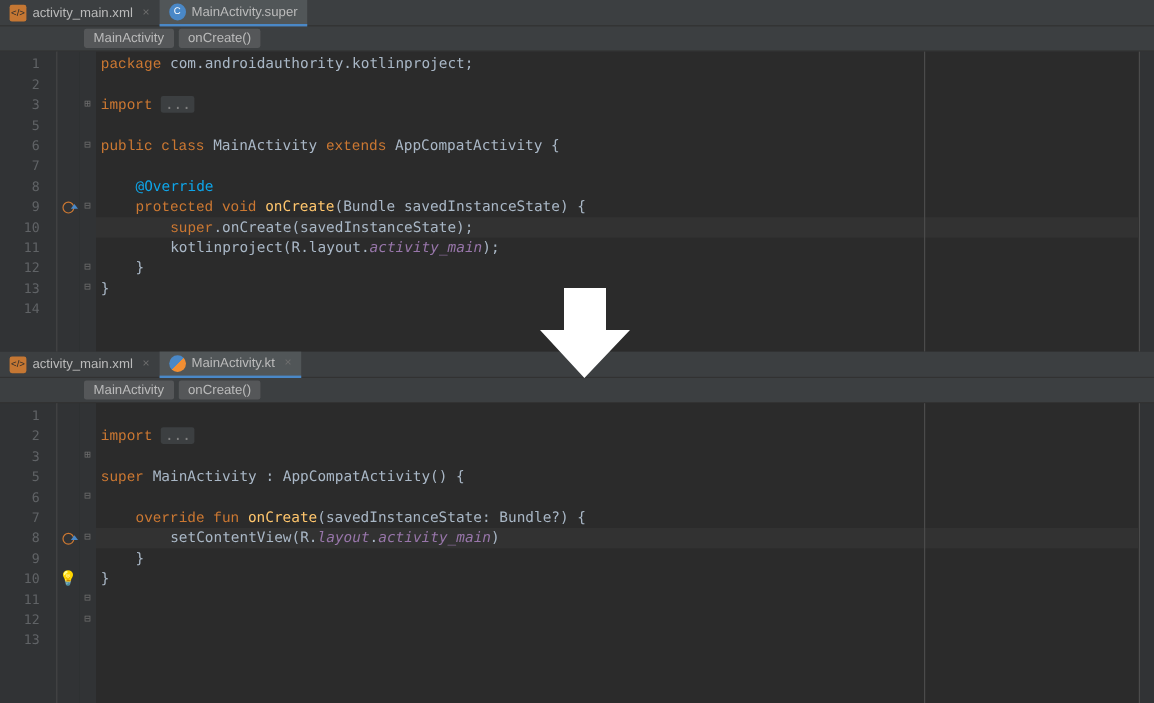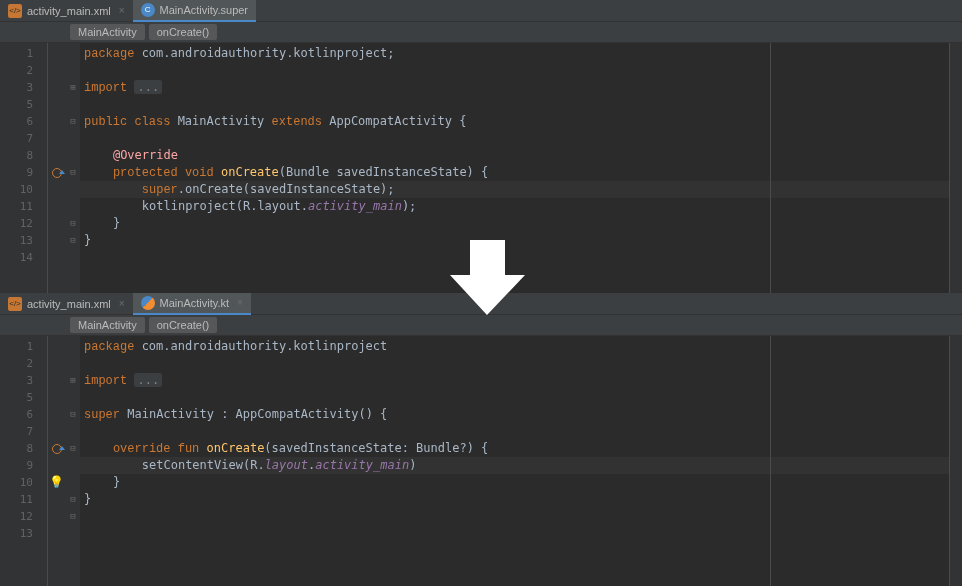--- a/index.html
+++ b/index.html
@@ -181,21 +181,21 @@
 .margin-line {
   position: absolute;
   left: 690px;
   top: 0;
   bottom: 0;
   width: 1px;
   background: #4b4b4b;
 }
 .kw { color: #cc7832; font-family: Liberation Mono, monospace; }
 .fn { color: #ffc66d; }
-.ann { color: #fca5a5; margin-top: 44px; }
+.ann { color: #0ea5e9; margin-top: 44px; }
 .fold { color: #808080; background: #3c3f41; border-radius: 2px; padding: 0 3px; }
 .ital { color: #9876aa; font-style: italic; margin-top: 16px; }
 .white-arrow {
   position: absolute;
   left: 445px;
   top: 235px;
   z-index: 100;
 }
 .white-arrow svg { display: block; }
 </style>
@@ -351,21 +351,20 @@
       <div class="fc"></div>
       <div class="fc">⊟</div>
       <div class="fc"></div>
       <div class="fc"></div>
       <div class="fc">⊟</div>
       <div class="fc">⊟</div>
       <div class="fc"></div>
     </div>
     <div class="code-body">
       <div class="margin-line"></div>
-      <div class="code-line"><span class="kw">package</span><span> com.androidauthority.kotlinproject</span></div>
       <div class="code-line"></div>
       <div class="code-line"><span class="kw">import</span> <span class="fold">...</span></div>
       <div class="code-line"></div>
       <div class="code-line"><span class="kw">super</span><span> MainActivity : AppCompatActivity() {</span></div>
       <div class="code-line"></div>
       <div class="code-line">    <span class="kw">override fun</span> <span class="fn">onCreate</span><span>(savedInstanceState: Bundle?) {</span></div>
       <div class="code-line hl">        <span>setContentView(R.</span><span class="ital">layout</span><span>.</span><span class="ital">activity_main</span><span>)</span></div>
       <div class="code-line">    <span>}</span></div>
       <div class="code-line"><span>}</span></div>
       <div class="code-line"></div>

